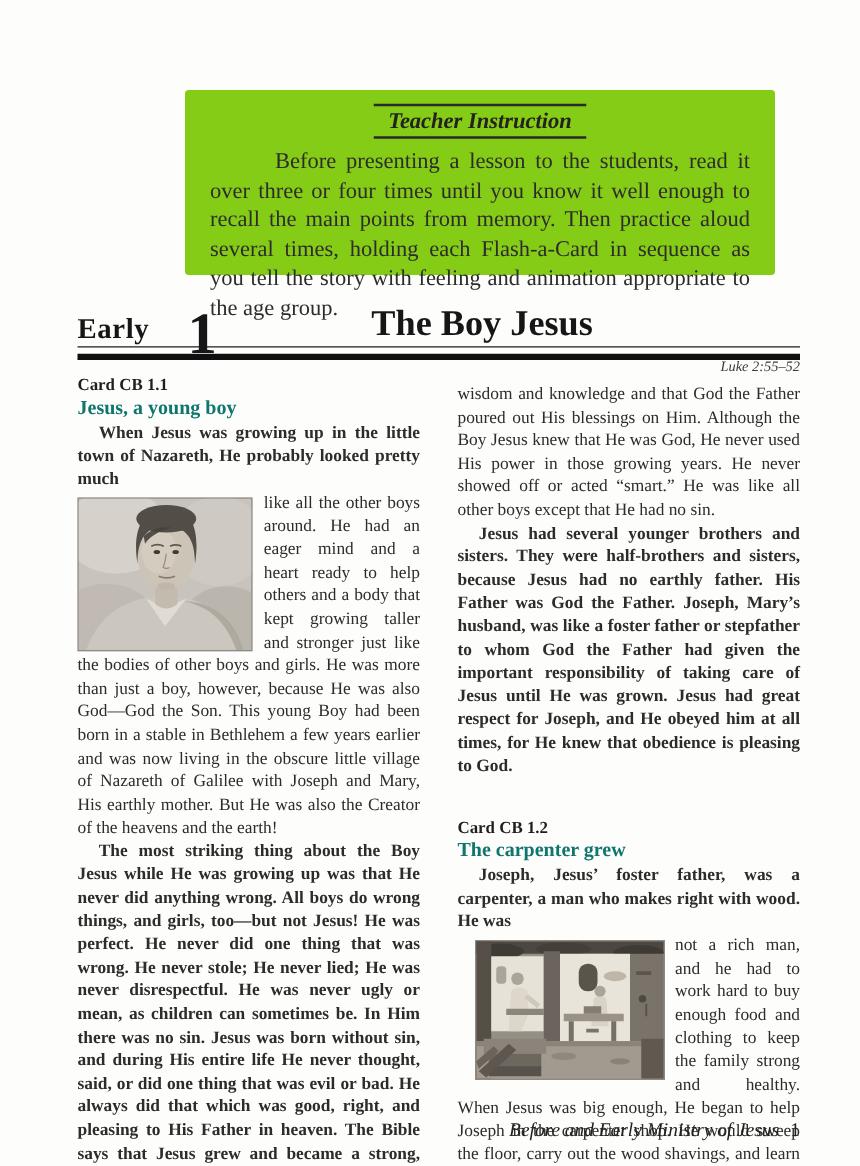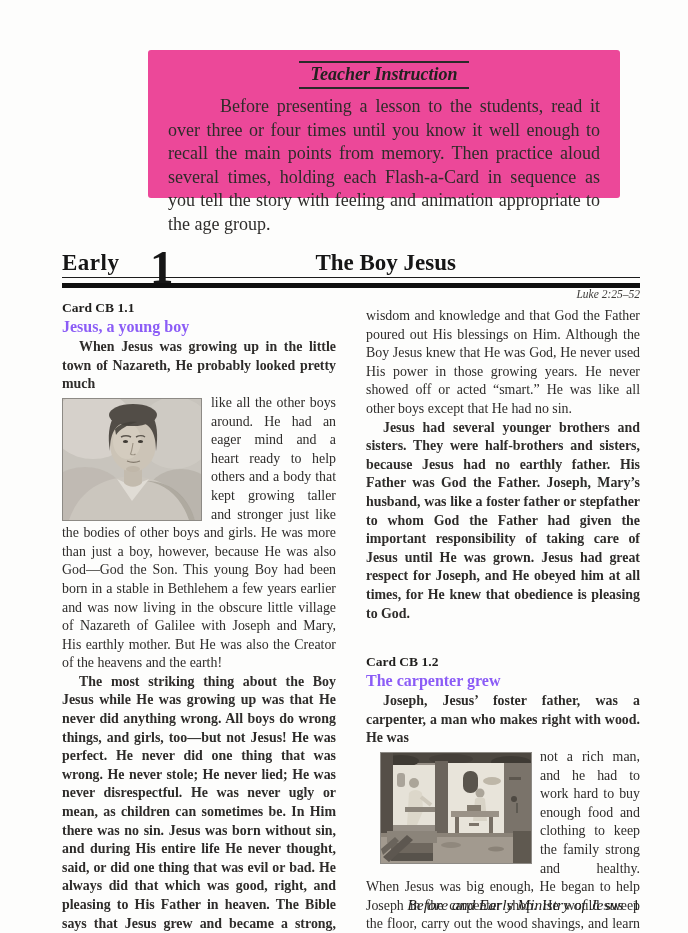--- a/index.html
+++ b/index.html
@@ -6,23 +6,23 @@
   body {
     width:688px; height:933px;
     background:#fdfdfc;
     font-family:"Liberation Serif", serif;
     color:#2e2c2a;
     position:relative;
     overflow:hidden;
   }
   
   .instruction-box {
-    position:absolute; left:148px; top:50px;
+    position:absolute; left:148px; top:72px;
     width:472px; height:148px;
-    background:#ec4899; border-radius:3px;
+    background:#84cc16; border-radius:3px;
   }
   .instruction-title-wrap { text-align:center; margin-top:11px; }
   .instruction-title {
     display:inline-block;
     font-weight:bold; font-style:italic; font-size:18px;
     padding:1px 12px 2px;
     border-top:2px solid #2a2a2a; border-bottom:2px solid #2a2a2a;
     color:#232220;
   }
   .instruction-body {
@@ -43,40 +43,40 @@
   .lesson-label {
     position:absolute; left:0; bottom:7px;
     font-size:23px; font-weight:bold; letter-spacing:0.5px; color:#161616;
   }
   .lesson-number {
     position:absolute; left:88px; bottom:-8px;
     font-size:47px; font-weight:bold; line-height:1; color:#161616; z-index:2;
   }
   .lesson-title {
     position:absolute; left:56%; transform:translateX(-50%); bottom:7px;
-    font-size:23px; font-weight:bold; color:#161616; white-space:nowrap;
+    font-size:29px; font-weight:bold; color:#161616; white-space:nowrap;
   }
   .scripture {
     position:absolute; right:48px; top:288px;
     font-style:italic; font-size:11.5px; color:#3d3b38;
   }
   
   .columns {
     position:absolute; left:62px; top:299px;
     width:578px; display:flex; gap:30px;
   }
   .col {
     width:281px;
     font-size:13.9px; line-height:18.6px;
     text-align:justify;
   }
   .col-right { padding-top:8px; }
   .card-id { font-size:13.5px; font-weight:bold; margin:0; color:#201f1d; }
   .card-id-2 { margin-top:30px; }
-  .card-heading { font-size:16px; font-weight:bold; margin:0 0 2px 0; color:#8b5cf6; }
+  .card-heading { font-size:16px; font-weight:bold; margin:0 0 2px 0; color:#0f766e; }
   .para { margin:0; }
   .indent { text-indent:17px;font-weight:bold; }
   .portrait-float {
     float:left; width:140px; height:123px;
     margin:4px 9px 3px 0;
     border:1px solid #8d8a85; box-sizing:border-box;
     background:#c8c4bd;
   }
   .shop-float {
     float:left; width:152px; height:112px;
@@ -104,21 +104,21 @@
     </div>
     <p class="instruction-body">Before presenting a lesson to the students, read it over three or four times until you know it well enough to recall the main points from memory. Then practice aloud several times, holding each Flash-a-Card in sequence as you tell the story with feeling and animation appropriate to the age group.</p>
   </div>
 
   <div class="lesson-header">
     <div class="lesson-thin-rule"></div>
     <span class="lesson-label">Early</span>
     <span class="lesson-number">1</span>
     <span class="lesson-title">The Boy Jesus</span>
   </div>
-  <div class="scripture">Luke 2:25–52</div>
+  <div class="scripture">Luke 2:55–52</div>
 
   <div class="columns">
 
     <div class="col">
       <h4 class="card-id">Card CB 1.1</h4>
       <h3 class="card-heading">Jesus, a young boy</h3>
 
       <p class="para indent">When Jesus was growing up in the little town of Nazareth, He probably looked pretty much</p>
 
       <div class="portrait-float">

